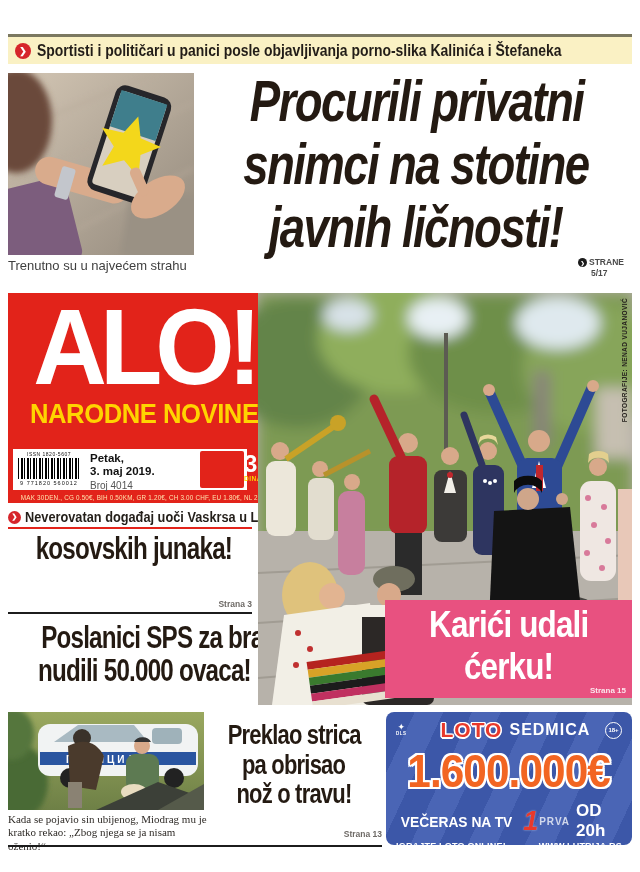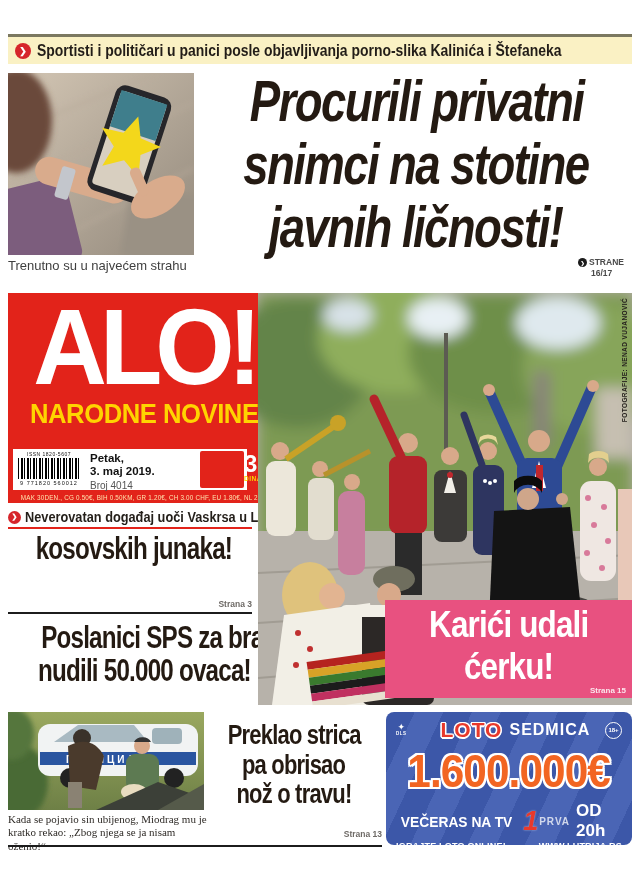--- a/index.html
+++ b/index.html
@@ -155,21 +155,21 @@
     <div>Trenutno su u najvećem strahu</div>
   </div>
 
   <div id="lead-headline" class="abs hl ink">
     <div class="line"><span class="cond">Procurili privatni</span></div>
     <div class="line"><span class="cond">snimci na stotine</span></div>
     <div class="line"><span class="cond">javnih ličnosti!</span></div>
   </div>
   <div id="lead-pageref" class="abs">
     <span class="red-dot">❯</span><span>STRANE</span>
-    <div style="padding-left:13px;">16/17</div>
+    <div style="padding-left:13px;">5/17</div>
   </div>
 
   <div id="masthead" class="abs">
     <div id="alo-title">ALO!</div>
     <div id="alo-subtitle"><span class="cond">NARODNE NOVINE</span></div>
     <div id="masthead-strip">
       <div id="barcode-block">
         <div id="issn">ISSN 1820-5607</div>
         <div id="barcode"></div>
         <div id="barcode-number">9 771820 560012</div>

